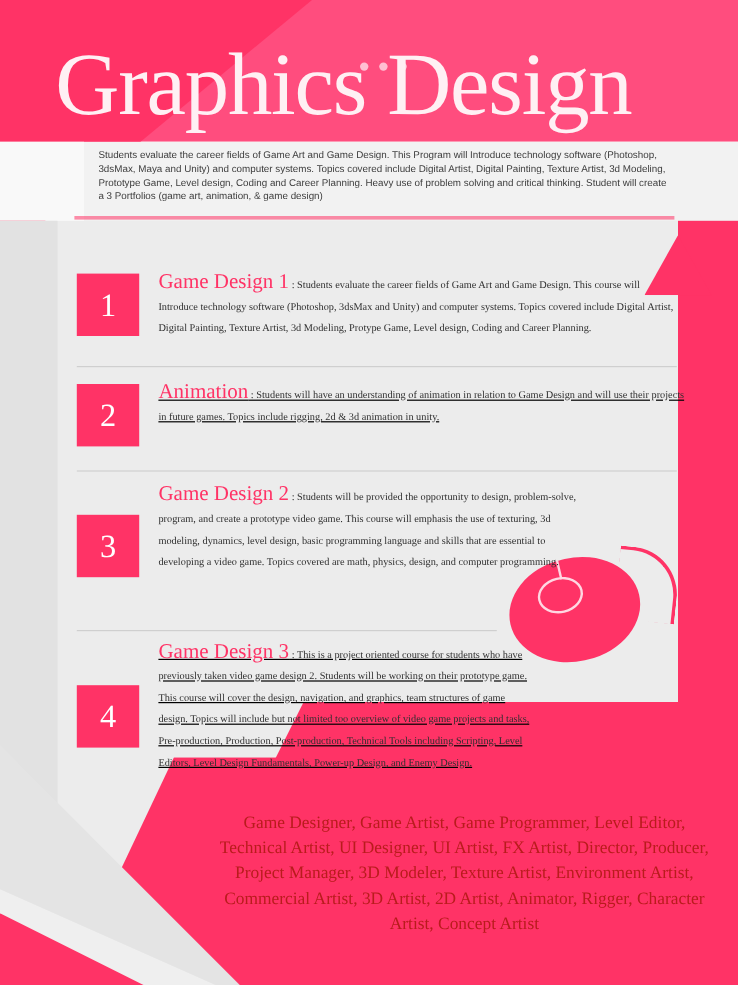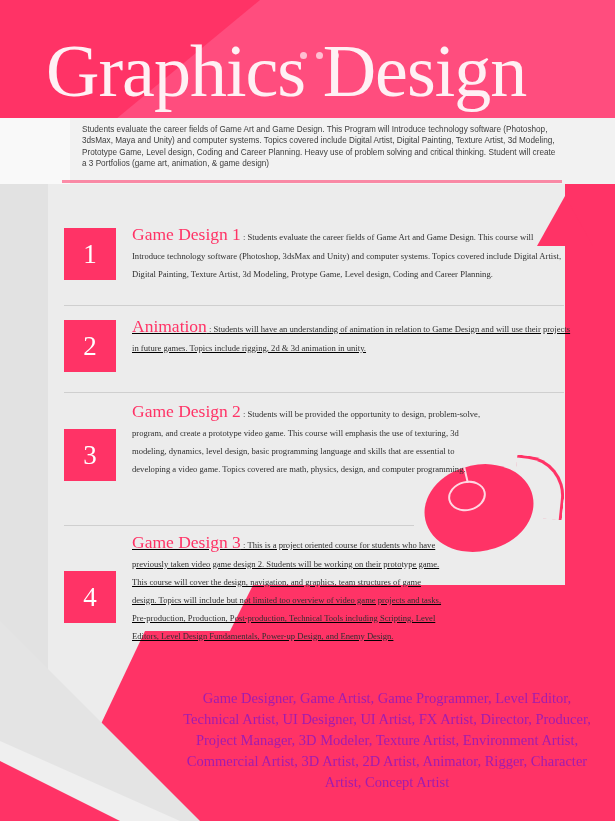--- a/index.html
+++ b/index.html
@@ -159,22 +159,22 @@
   .sec-text{
     color:#2f2f2f;font-size:8.6px;line-height:12.6px;
     font-family:"Liberation Serif", serif;display:inline;
   }
   .divider-line{
     position:absolute;height:1px;background:#cfcfcf;
   }
 
   
   .careers{
-    position:absolute;right:18px;bottom:28px;width:420px;
-    text-align:center;color:#a21caf;
+    position:absolute;right:18px;bottom:40px;width:420px;
+    text-align:center;color:#b91c1c;
     font-size:14.5px;line-height:21px;
     font-family:"Liberation Serif", serif;
   }
 </style>
 </head>
 <body>
 
 <div class="poster">
 
   <div class="bg-base"></div>

